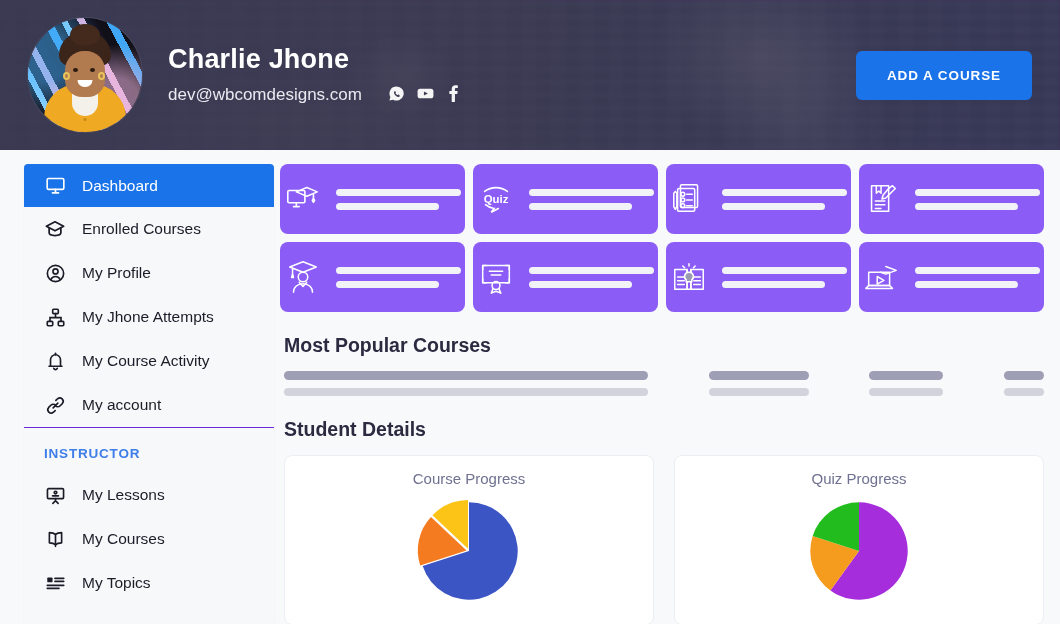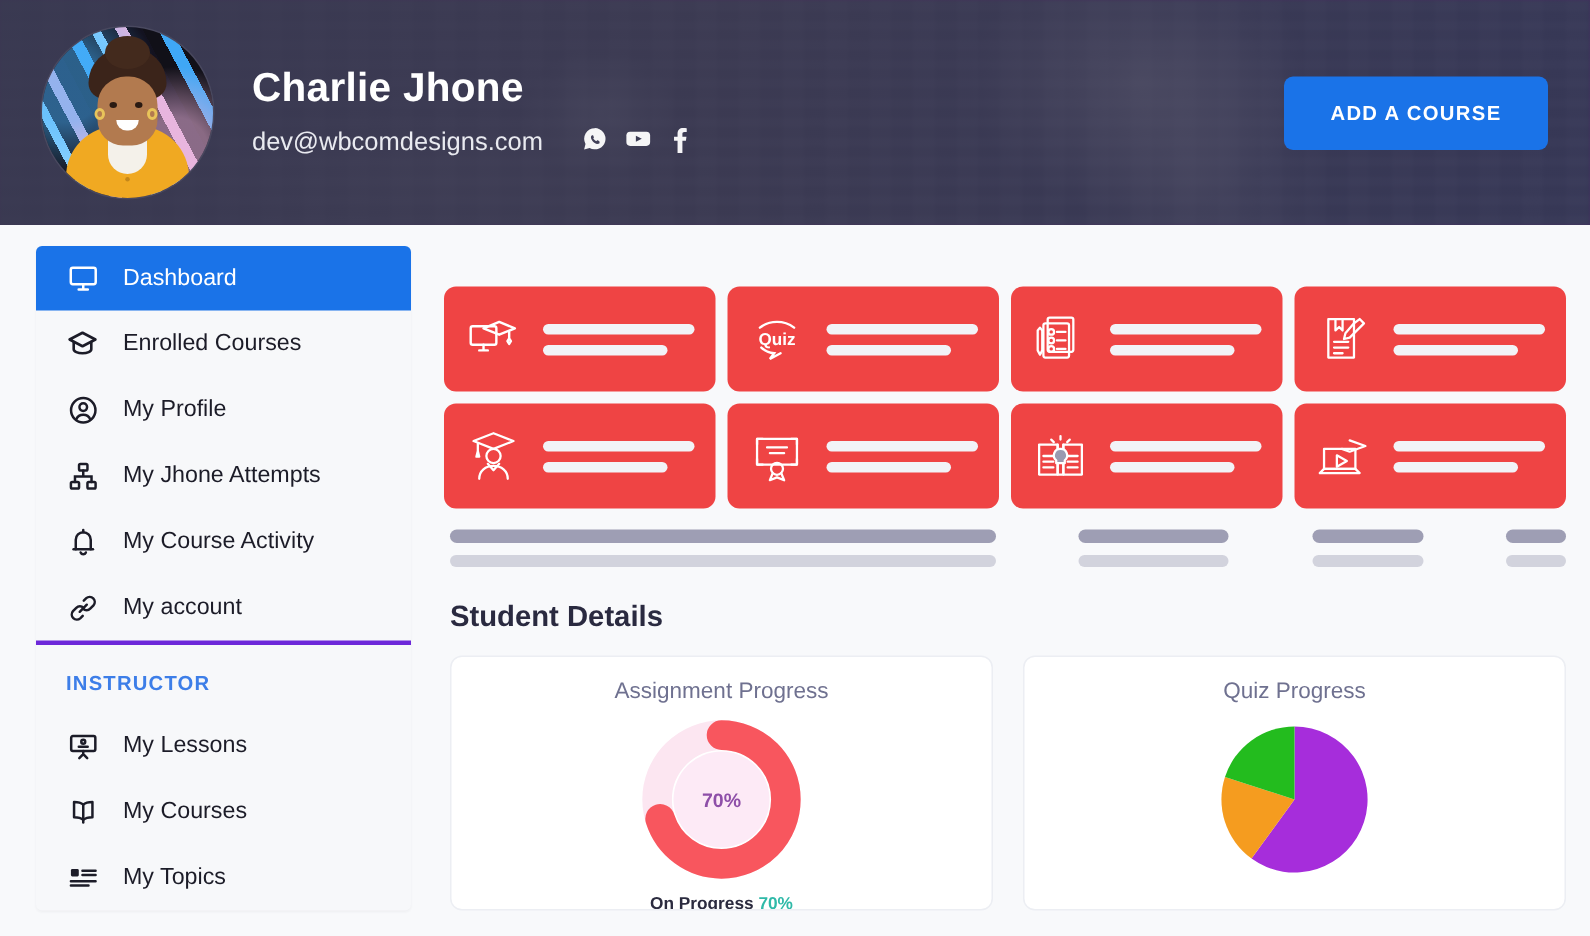--- a/index.html
+++ b/index.html
@@ -162,34 +162,33 @@
     border: none; border-radius: 6px;
     padding: 17px 31px;
     cursor: pointer;
     white-space: nowrap;
   }
 
   
   .body-wrap {
     display: flex;
     padding: 14px 16px 0 24px;
-    gap: 22px;
-    align-items: flex-end;
+    gap: 6px;
   }
 
   
   .sidebar {
     flex: 0 0 250px;
     background: #f7f8fa;
     border-radius: 4px;
     overflow: hidden;
     box-shadow: 0 1px 2px rgba(30,30,60,.05);
   }
   .nav-group { padding: 0; }
-  .nav-group.instr { border-top: 3px solid #6d28d9; padding-top: 12px; }
+  .nav-group.instr { border-top: 1px solid #6d28d9; padding-top: 12px; }
   .nav-item {
     display: flex; align-items: center;
     gap: 16px;
     padding: 0 20px;
     height: 44px;
     cursor: pointer;
     color: #1c1c28;
     font-size: 15.5px;
   }
   .nav-item.active {
@@ -212,25 +211,25 @@
 
   
   .main { flex: 1 1 auto; min-width: 0; }
 
   .stat-grid {
     display: grid;
     grid-template-columns: repeat(4, 1fr);
     gap: 8px;
   }
   .stat-card {
-    background: #ef4444;
+    background: #8b5cf6;
     border-radius: 8px;
     height: 70px;
     display: flex; align-items: center;
-    padding: 0 14px;
+    padding: 0 4px;
     gap: 14px;
     cursor: pointer;
   }
   .stat-ico {
     flex: 0 0 auto;
     color: #ffffff;
     display: flex; align-items: center;
   }
   .stat-lines { flex: 1 1 auto; display: flex; flex-direction: column; gap: 7px; }
   .sl {
@@ -598,20 +597,21 @@
             <path d="M24 9l11 4-11 4-5.5-2"></path>
           </svg>
         </span>
         <div class="stat-lines">
             <div class="sl"></div>
             <div class="sl short"></div>
           </div>
       </div>
     </div>
 
+    <h2 class="section-title">Most Popular Courses</h2>
     <div class="popular-row">
       <div class="pop-item w1">
         <div class="pop-bar-top"></div>
           <div class="pop-bar-bot"></div>
       </div>
       <div class="pop-spacer"></div>
       <div class="pop-item w2">
         <div class="pop-bar-top"></div>
           <div class="pop-bar-bot"></div>
       </div>
@@ -623,40 +623,33 @@
       <div class="pop-spacer"></div>
       <div class="pop-item w4">
         <div class="pop-bar-top"></div>
           <div class="pop-bar-bot"></div>
       </div>
     </div>
 
     <h2 class="section-title">Student Details</h2>
     <div class="chart-row">
 
-
       <div class="chart-card">
-        <div class="chart-title">Assignment Progress</div>
+        <div class="chart-title">Course Progress</div>
         <div class="chart-body">
-          <div class="gauge-wrap">
-            <svg width="116" height="116" viewBox="0 0 100 100">
-              <g id="gauge-assignment">
-                  <circle cx="50" cy="50" r="37" fill="none" stroke="#fce6f1" stroke-width="17"></circle>
-                  <circle cx="50" cy="50" r="37" fill="none" stroke="#f8565e" stroke-width="17" stroke-linecap="round" stroke-dasharray="162.73449945595127 232.4778563656447" transform="rotate(-90 50 50)"></circle>
-                  <circle cx="50" cy="50" r="27" fill="#ffffff"></circle>
-                </g>
-            </svg>
-            <div class="gauge-center">70%</div>
-            <div class="gauge-caption">
-              <span>On Progress</span>
-              <span class="pct">70%</span>
-            </div>
-          </div>
+          <svg width="116" height="116" viewBox="0 0 100 100">
+            <g id="pie-course">
+                <path d="M 50 50 L 50 8 A 42 42 0 1 1 10.055626315603554 62.97871376374781 Z" fill="#3b55c4"></path>
+                <path d="M 47.85298312373475 49.520084868927604 L 7.908609439338306 62.49879863267542 A 42 42 0 0 1 17.236300772035456 20.769106419922693 Z" fill="#f47b20"></path>
+                <path d="M 49.126274640603484 47.98093982349524 L 18.509592288904187 19.22996137449033 A 42 42 0 0 1 49.12627464060348 5.980939823495241 Z" fill="#fbc417"></path>
+              </g>
+          </svg>
         </div>
       </div>
+
 
       <div class="chart-card">
         <div class="chart-title">Quiz Progress</div>
         <div class="chart-body">
           <svg width="116" height="116" viewBox="0 0 100 100">
             <g id="pie-quiz">
                 <path d="M 50 50 L 50 8 A 42 42 0 1 1 25.313019403716133 83.97871376374779 Z" fill="#a62ddb"></path>
                 <path d="M 50 50 L 25.313019403716133 83.97871376374779 A 42 42 0 0 1 10.055626315603554 37.021286236252195 Z" fill="#f59c1f"></path>
                 <path d="M 50 50 L 10.055626315603554 37.021286236252195 A 42 42 0 0 1 49.99999999999999 8 Z" fill="#23bc1e"></path>
               </g>

